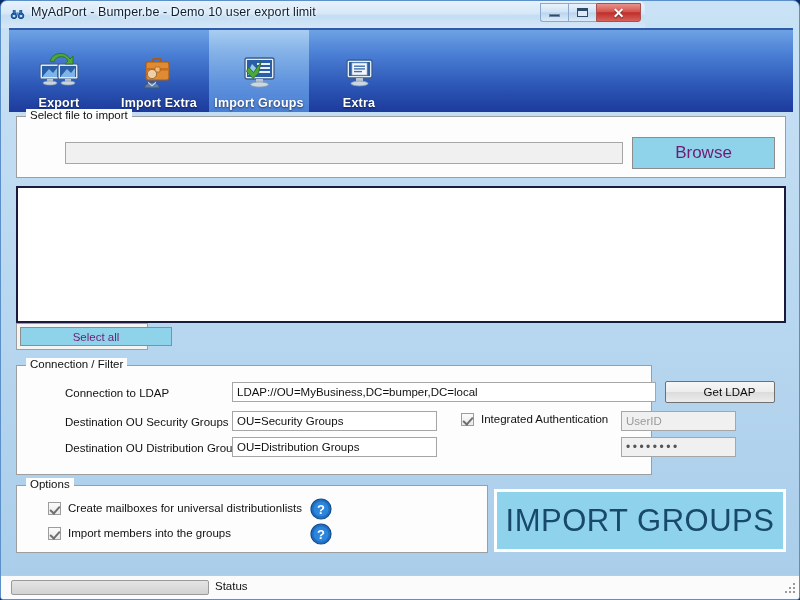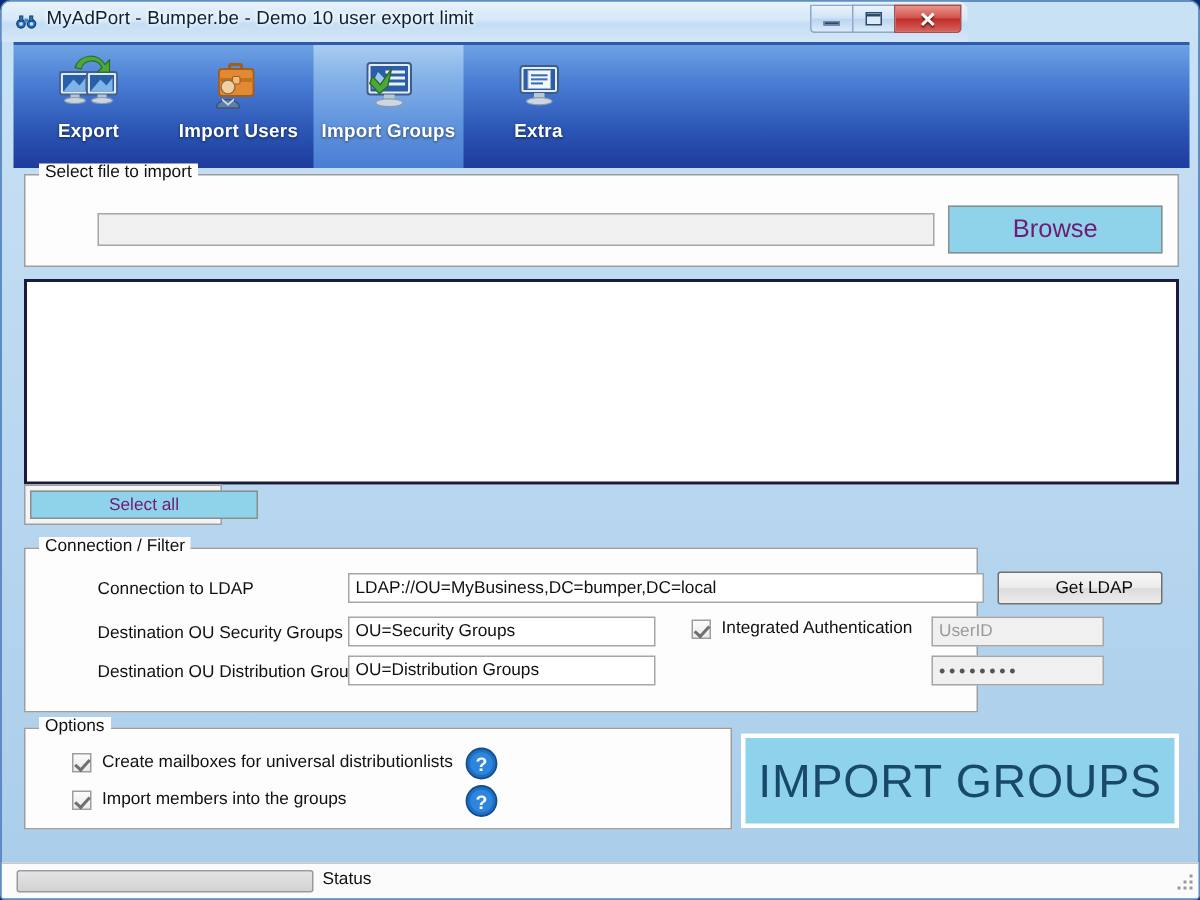--- a/index.html
+++ b/index.html
@@ -120,21 +120,21 @@
     display: flex;
   }
   .tab {
     width: 100px;
     height: 82px;
     position: relative;
     display: flex;
     flex-direction: column;
     align-items: center;
     justify-content: flex-start;
-    padding-top: 6px;
+    padding-top: 22px;
     box-sizing: border-box;
     cursor: default;
   }
   .tab.active {
     background: linear-gradient(180deg, #a9cdf2 0%, #86b3e8 25%, #5f93dd 65%, #4a7ed4 100%);
   }
   .tab-icon {
     width: 44px; height: 42px;
     display: block;
   }
@@ -376,21 +376,21 @@
       <div class="tab">
         <svg class="tab-icon" viewBox="0 0 44 42">
           <rect x="16" y="7" width="8" height="4" rx="1.2" fill="none" stroke="#a35c1a" stroke-width="2"></rect>
           <rect x="9" y="10" width="23" height="18" rx="2" fill="#e08a33" stroke="#a35c1a" stroke-width="1.2"></rect>
           <rect x="9" y="16" width="23" height="2.6" fill="#c56f20"></rect>
           <rect x="18" y="15" width="5" height="5" rx="1" fill="#f3bb79" stroke="#a35c1a" stroke-width=".7"></rect>
           <ellipse cx="15" cy="22" rx="4.6" ry="4.6" fill="#f0cfa3" stroke="#8a6b44" stroke-width=".9"></ellipse>
           <path d="M7.5 36 C7.5 28.5 22.5 28.5 22.5 36 Z" fill="#5d7fa8" stroke="#3c5775" stroke-width="1"></path>
           <path d="M11 29.5 L15 33 L19 29.5 L19 31 L15 34.5 L11 31 Z" fill="#cfdced"></path>
         </svg>
-        <div class="tab-label">Import Users</div>
+        <div class="tab-label">Import Extra</div>
       </div>
 
       <div class="tab active">
         <svg class="tab-icon" viewBox="0 0 44 42">
           <rect x="8" y="6" width="29" height="21" rx="2" fill="#e4edf7" stroke="#3c5d8a" stroke-width="1.3"></rect>
           <rect x="10" y="8" width="25" height="17" fill="#2a5fa8"></rect>
           <rect x="20" y="11" width="13" height="2" fill="#e8f2ff"></rect>
           <rect x="20" y="15" width="13" height="2" fill="#e8f2ff"></rect>
           <rect x="20" y="19" width="13" height="2" fill="#e8f2ff"></rect>
           <path d="M11 20 L15 12 L19 16 L19 23 L11 23 Z" fill="#9cc7ee"></path>

